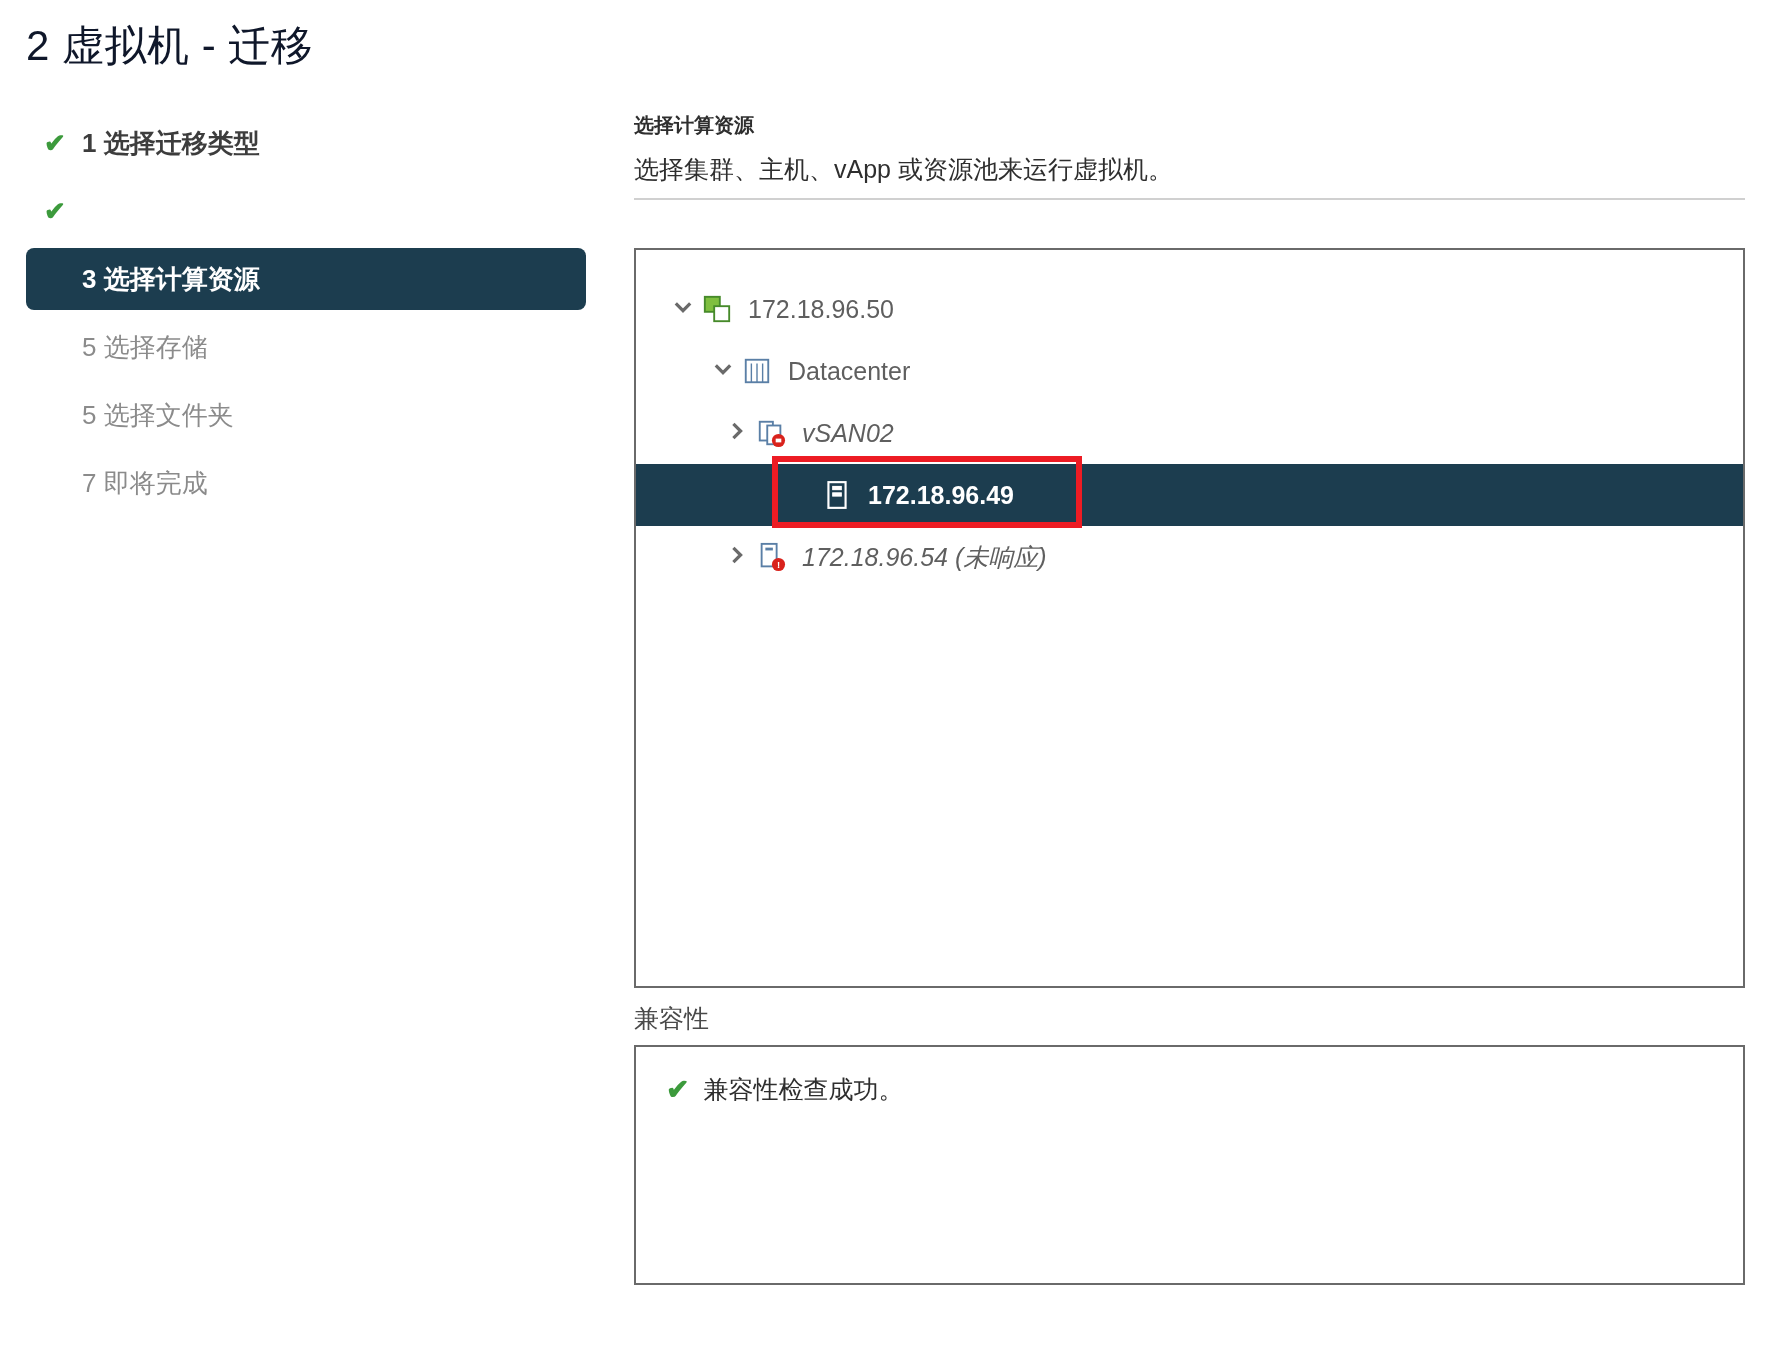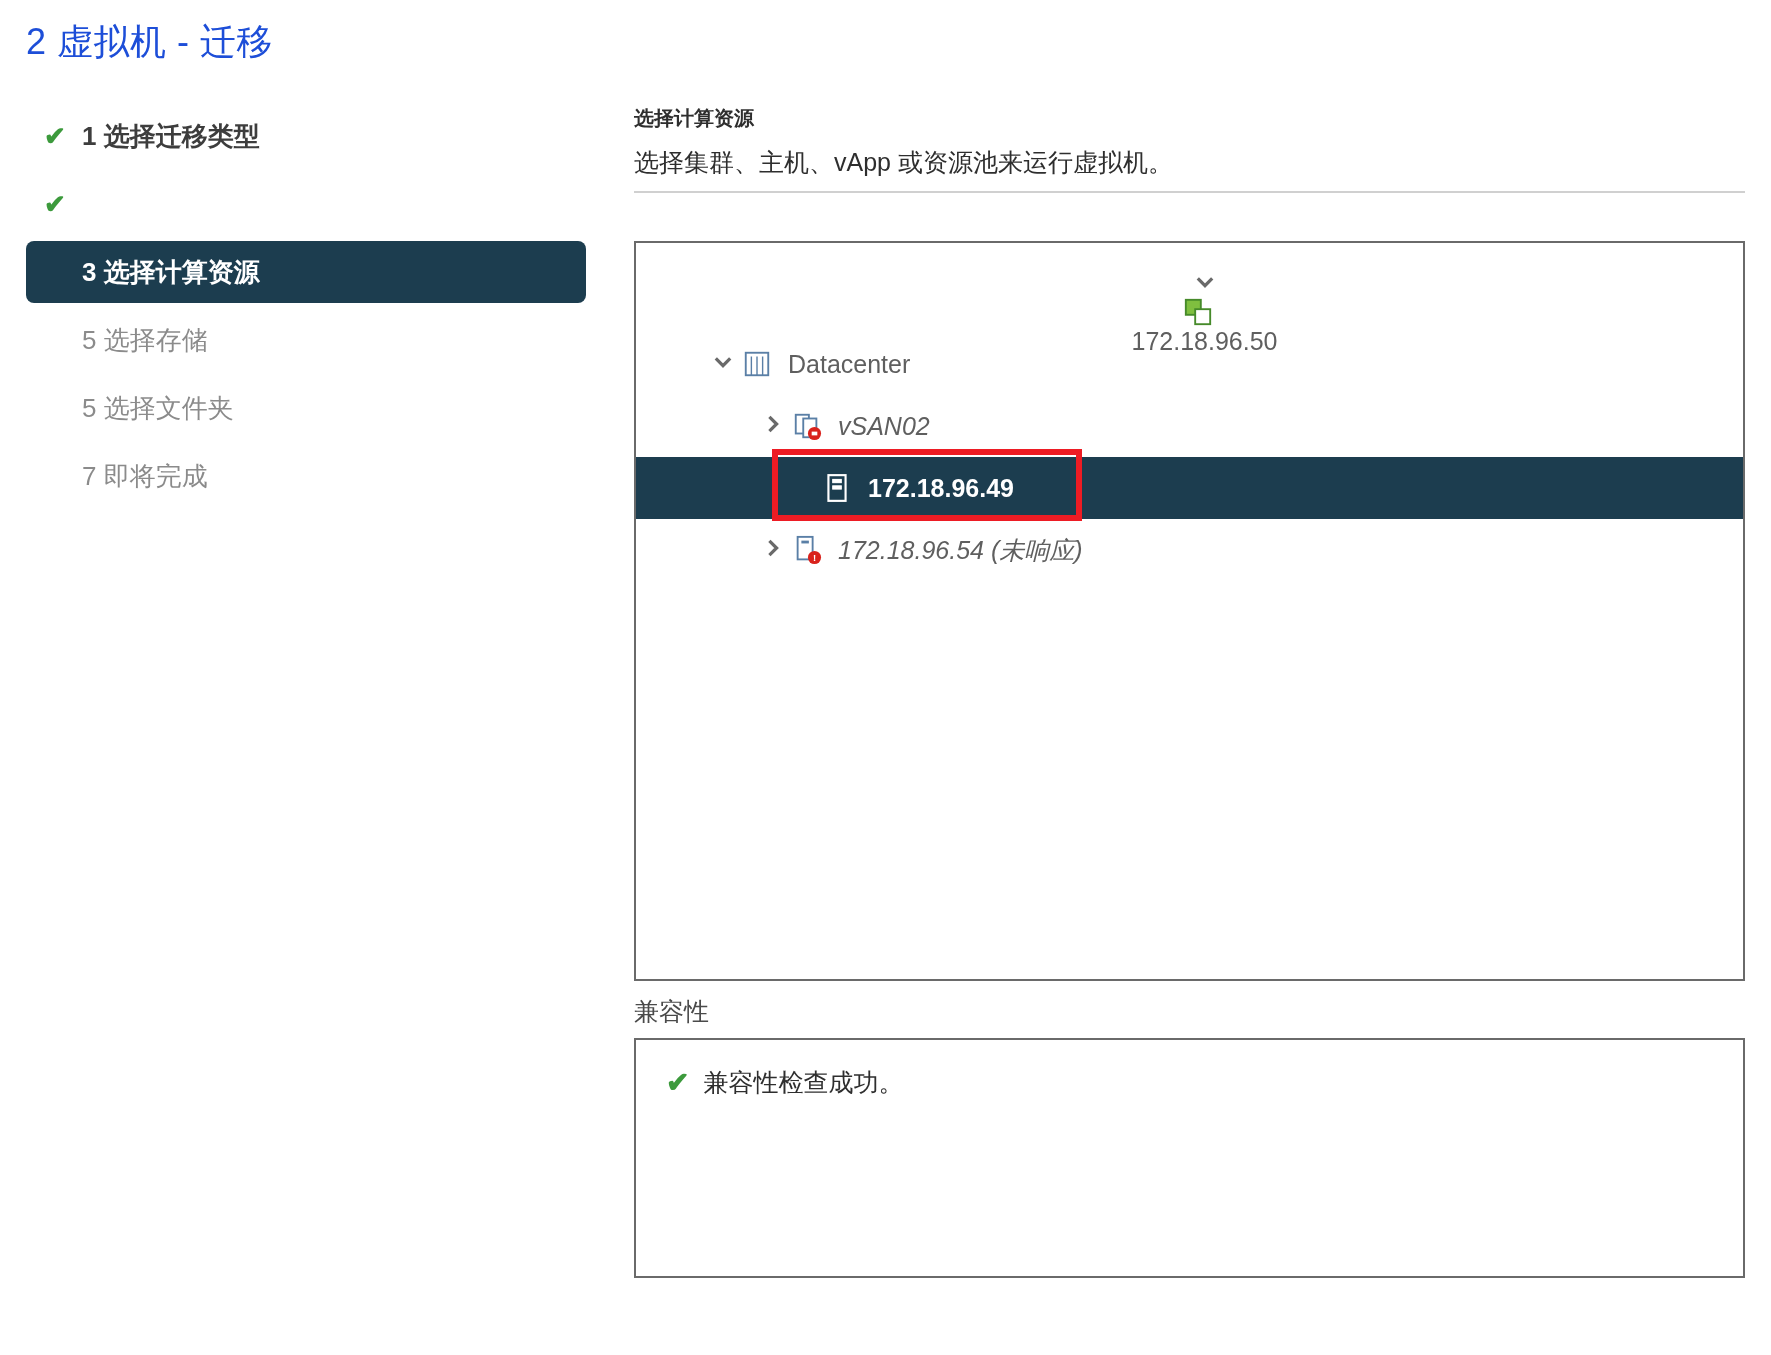--- a/index.html
+++ b/index.html
@@ -1,39 +1,39 @@
 <!DOCTYPE html>
 <html><head>
 <meta charset="utf-8">
 <style>
   * { box-sizing: border-box; margin: 0; padding: 0; }
   html, body { width: 1771px; height: 1355px; font-family: "Segoe UI", "Helvetica Neue", Arial, "Microsoft YaHei", sans-serif; background: #fff; color: #3d3d3d; }
   .root { width: 1771px; height: 1355px; padding: 18px 26px 0 26px; }
-  .title { font-size: 36px; font-weight: 400; color: #1d4ed8; margin-bottom: 38px; letter-spacing: 0.5px; }
+  .title { font-size: 42px; font-weight: 400; color: #0f172a; margin-bottom: 38px; letter-spacing: 0.5px; }
   .body { display: flex; }
   .sidebar { width: 560px; flex: 0 0 560px; }
   .step { display: flex; align-items: center; height: 62px; font-size: 26px; color: #8b8b8b; padding: 0 18px; border-radius: 8px; margin-bottom: 6px; }
   .step .chk { width: 38px; display: inline-block; color: #3c9a3c; font-weight: 700; }
   .step.done { color: #3d3d3d; font-weight: 700; }
   .step.done .chk { color: #3c9a3c; }
   .step.active { background: #1c3d4f; color: #fff; font-weight: 700; }
   .step.active .chk { color: #1c3d4f; }
   .main { flex: 1; padding-left: 48px; }
   .heading { font-size: 20px; font-weight: 700; color: #2e2e2e; margin-bottom: 14px; }
   .subhead { font-size: 25px; color: #2e2e2e; margin-bottom: 12px; }
   .hr { border: none; border-top: 2px solid #d0d0d0; margin-bottom: 48px; }
   .treebox { border: 2px solid #6a6a6a; height: 740px; position: relative; overflow: hidden; }
   .treeinner { padding: 28px 0 0 0; font-size: 25px; color: #5f5f5f; }
   .trow { display: flex; align-items: center; height: 62px; }
   .exp { width: 34px; text-align: center; color: #6a6a6a; font-size: 22px; user-select: none; }
   .ico { width: 34px; height: 34px; margin-right: 14px; display: inline-flex; align-items: center; justify-content: center; }
   .lbl { white-space: nowrap; }
-  .ind0 { padding-left: 30px; flex-direction: column; }
+  .ind0 { padding-left: 30px; }
   .ind1 { padding-left: 70px; }
-  .ind2 { padding-left: 120px; }
+  .ind2 { padding-left: 84px; }
   .ind3 { padding-left: 150px; text-align: center; }
   .trow.sel { background: #1c3d4f; color: #fff; }
   .trow.sel .lbl { font-weight: 700; }
   .trow.italic .lbl { font-style: italic; }
   .trow.sel .ico svg rect, .trow.sel .ico svg path { stroke: #fff; }
   .trow.sel .ico svg .fillable { fill: #fff; }
   .redbox { position: absolute; border: 6px solid #ed1c24; pointer-events: none; }
   .compatlabel { font-size: 25px; color: #4a4a4a; margin: 14px 0 10px 0; }
   .compatbox { border: 2px solid #6a6a6a; height: 240px; padding: 26px 30px; font-size: 25px; color: #2e2e2e; }
   .compatrow { display: flex; align-items: center; gap: 14px; }

